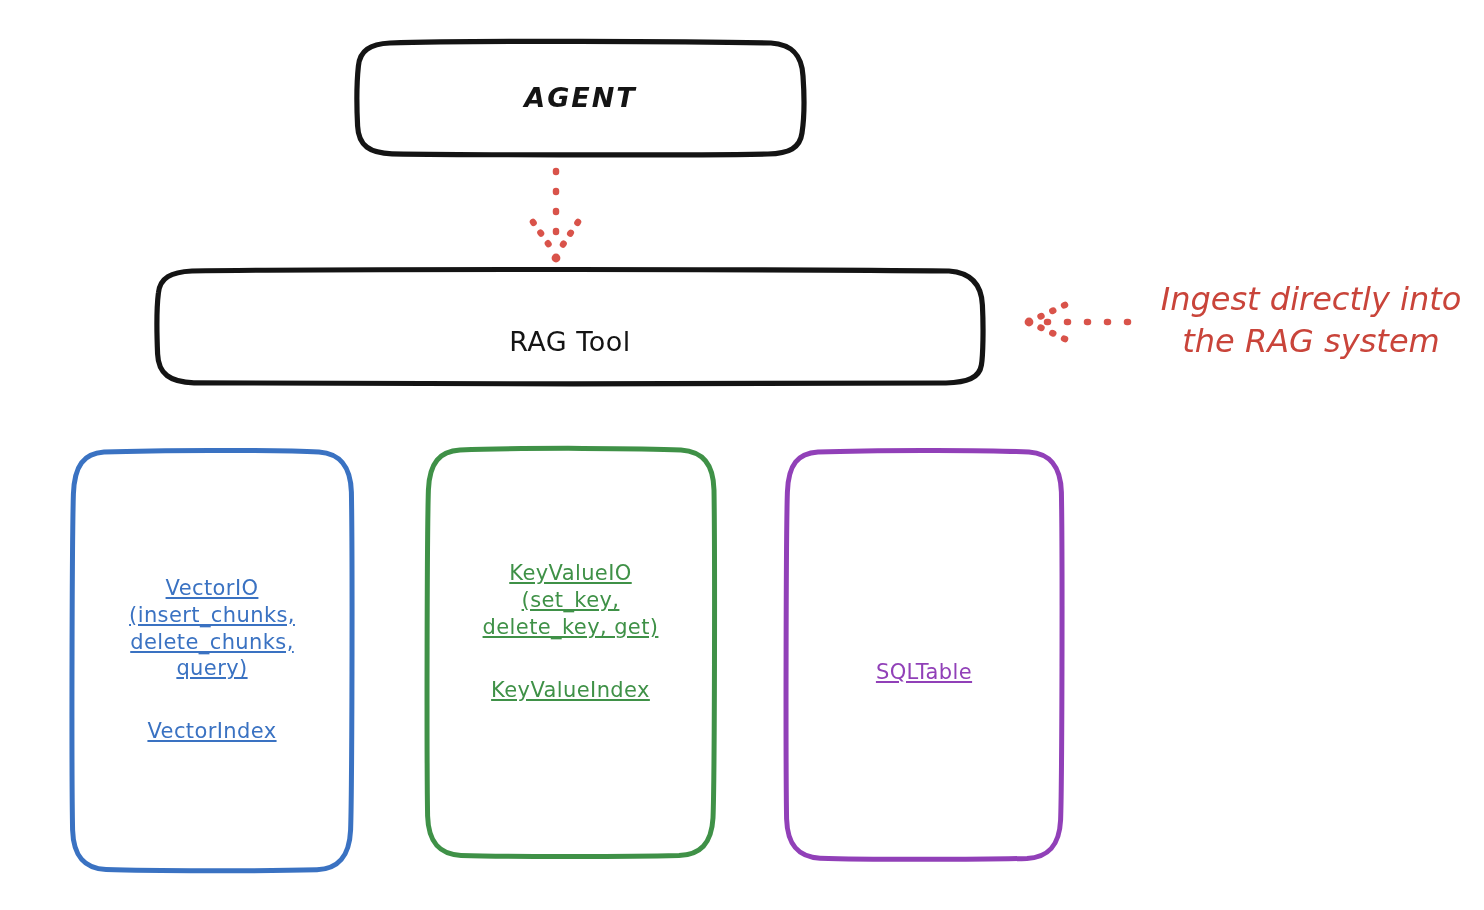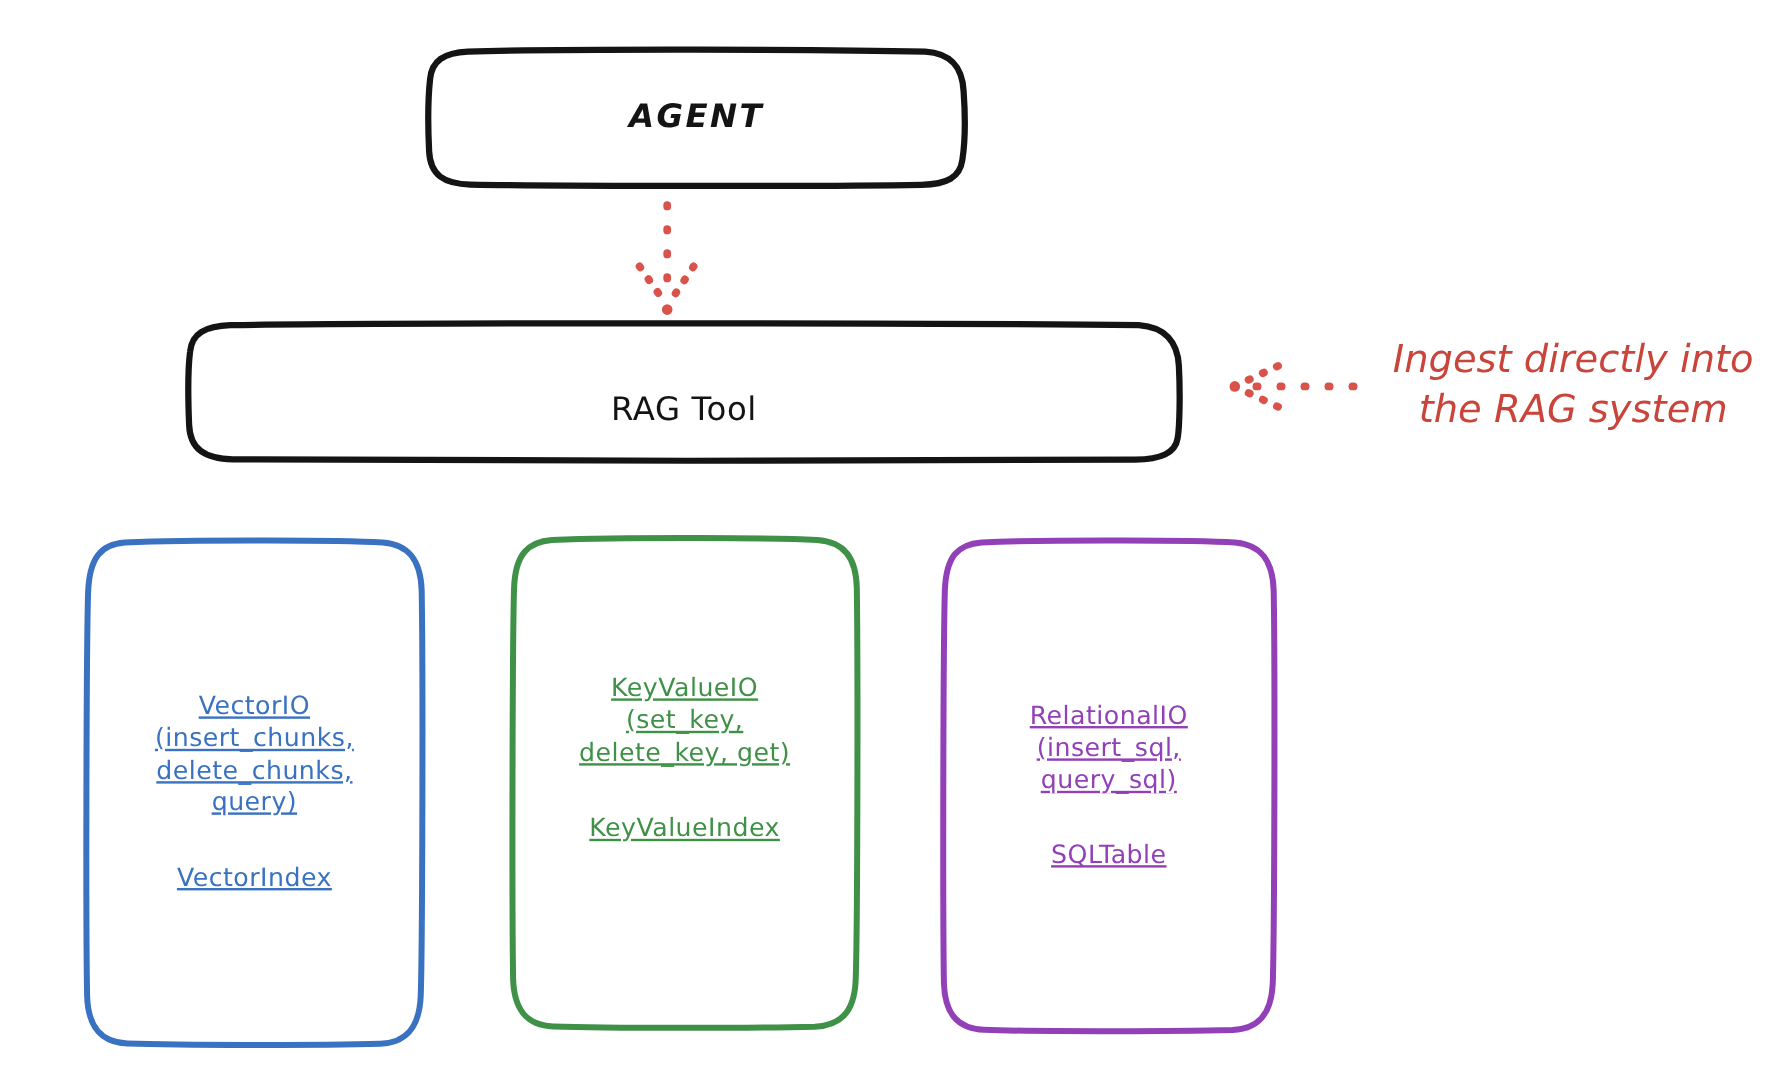--- a/index.html
+++ b/index.html
@@ -204,20 +204,17 @@
 </div>
 
 <div class="node provider" id="key-value-io-node">
   <div class="node-label primary">KeyValueIO
 (set_key,
 delete_key, get)</div>
   <div class="node-label secondary">KeyValueIndex</div>
 </div>
 
 <div class="node provider" id="relational-io-node">
-  <div class="node-label primary">RelationalIO
-(insert_sql,
-query_sql)</div>
   <div class="node-label secondary">SQLTable</div>
 </div>
 
 <div id="ingest-annotation">Ingest directly into
 the RAG system</div>
 
 </body></html>

